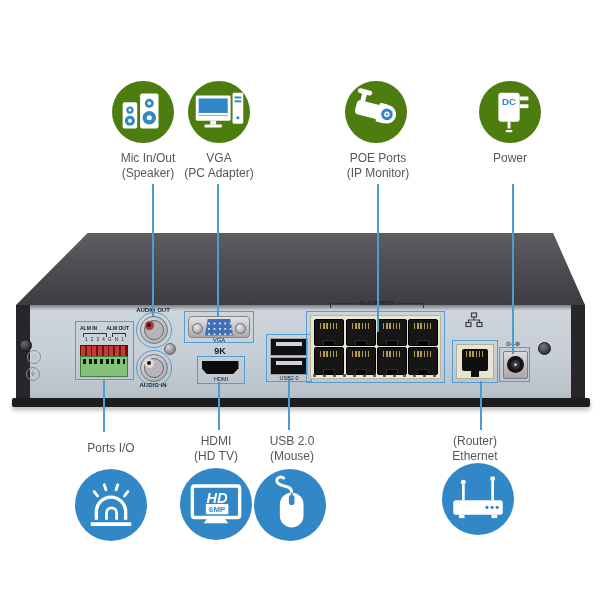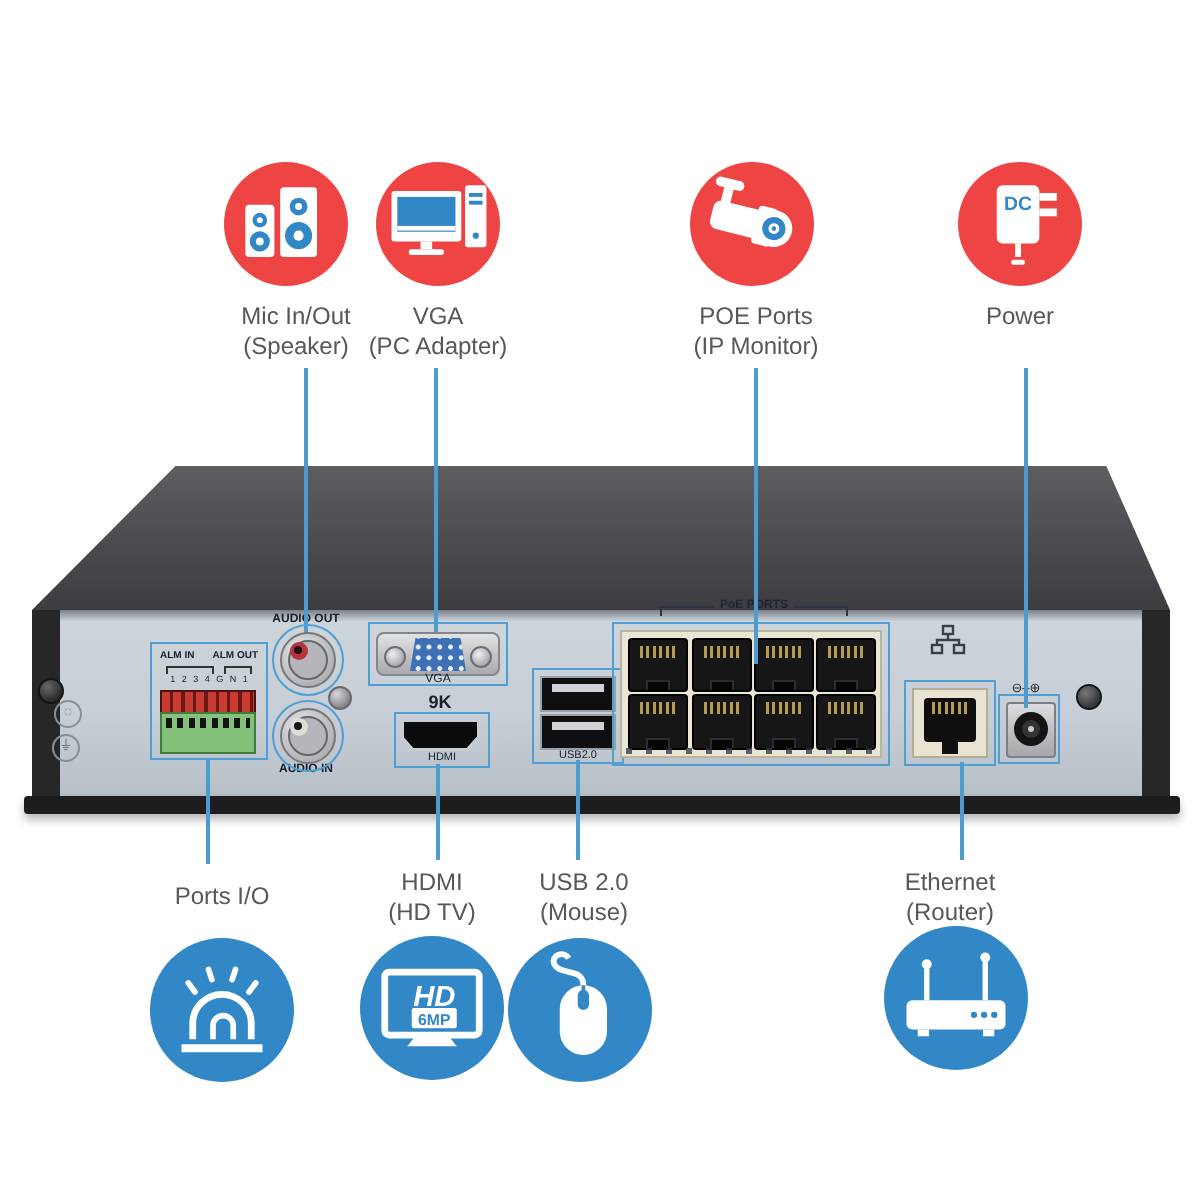--- a/index.html
+++ b/index.html
@@ -1,20 +1,20 @@
 <!DOCTYPE html>
 <html><head>
 <meta charset="utf-8">
 <style>
   html,body{margin:0;padding:0;background:#fff;}
   #stage{position:relative;width:600px;height:600px;background:#ffffff;overflow:hidden;
          font-family:"Liberation Sans","DejaVu Sans",sans-serif;}
   .abs{position:absolute;}
   
-  .circle{position:absolute;width:62px;height:62px;border-radius:50%;background:#ef4444;}
+  .circle{position:absolute;width:62px;height:62px;border-radius:50%;background:#4d7c0f;}
   .circle-lg{position:absolute;width:72px;height:72px;border-radius:50%;background:#3287c7;}
   .circle svg,.circle-lg svg{display:block;width:100%;height:100%;}
   
   .cap{position:absolute;width:100px;text-align:center;color:#575757;font-size:12px;line-height:14.5px;}
   
   .cline{position:absolute;width:2px;background:#4e9ccf;}
   
   .topface{position:absolute;left:16px;top:233px;width:569px;height:72px;
            background:linear-gradient(180deg,#5d5d62 0%,#4a4a4f 55%,#3c3c41 100%);
            clip-path:polygon(12.6% 0,94.4% 0,100% 100%,0 100%);}
@@ -253,22 +253,22 @@
   </div>
   <div class="cap" style="left:166px;top:434px;">
     <div>HDMI</div>
     <div>(HD TV)</div>
   </div>
   <div class="cap" style="left:242px;top:434px;">
     <div>USB 2.0</div>
     <div>(Mouse)</div>
   </div>
   <div class="cap" style="left:425px;top:434px;">
+    <div>(Router)</div>
     <div>Ethernet</div>
-    <div>(Router)</div>
   </div>
 
   <div class="circle-lg" style="left:75px;top:469px;">
     <svg viewBox="0 0 64 64">
       <path d="M19 45 v-7 a13 13 0 0 1 26 0 v7" fill="none" stroke="#fff" stroke-width="3"></path>
       <path d="M28 45 v-6 a4.5 4.5 0 0 1 9 0 v6" fill="none" stroke="#fff" stroke-width="2.5"></path>
       <line x1="14" y1="49" x2="50" y2="49" stroke="#fff" stroke-width="3.5"></line>
       <g stroke="#fff" stroke-width="2.5" stroke-linecap="round">
         <line x1="17" y1="20" x2="20" y2="24"></line>
         <line x1="26" y1="14" x2="27.5" y2="18.5"></line>

